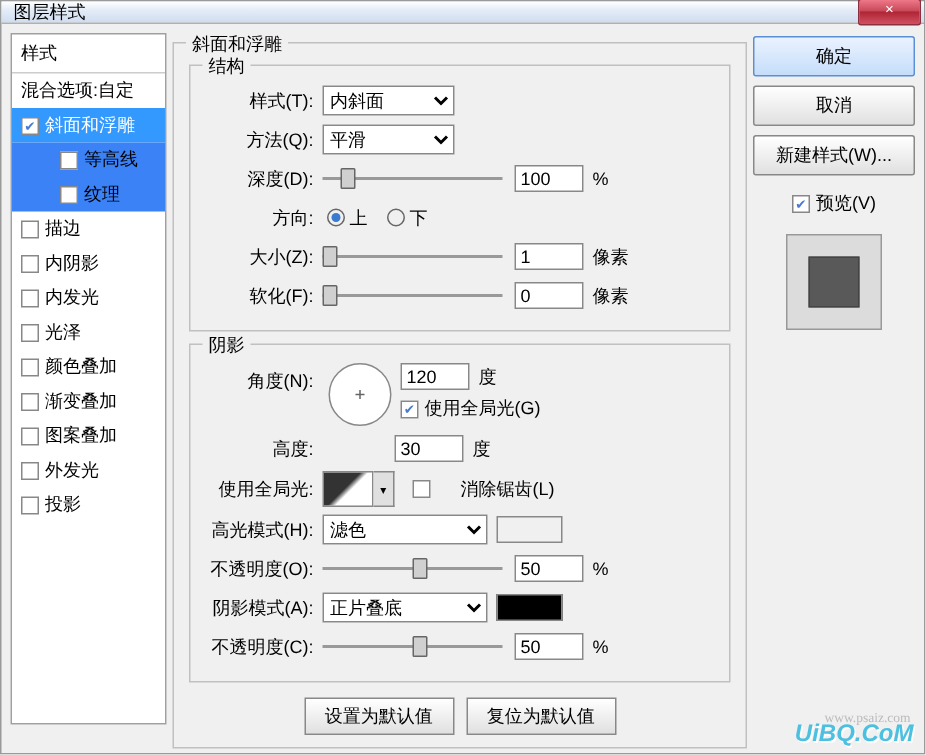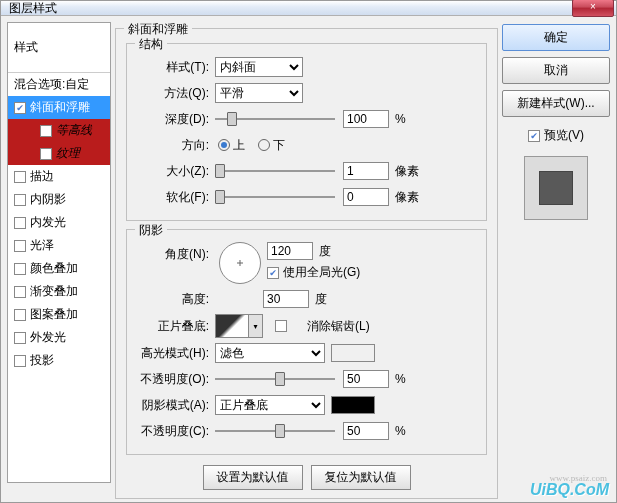--- a/index.html
+++ b/index.html
@@ -6,24 +6,24 @@
 body { background: #f0f0f0; width: 617px; height: 503px; overflow: hidden; }
 
 .dialog { width: 617px; height: 503px; background: #f0f0f0; border: 1px solid #9a9a9a; }
 .titlebar { height: 15px; background: linear-gradient(#fff, #e4ecf7 40%, #d0ddef); display: flex; align-items: center; padding: 0 2px 0 8px; border-bottom: 1px solid #b0b0b0; }
 .titlebar .title { flex: 1; font-size: 12px; }
 .close-btn { width: 42px; height: 18px; background: linear-gradient(#e78 0%, #c84a5a 45%, #b02535 50%, #d05060 100%); border: 1px solid #8a3040; border-radius: 2px; color: #fff; text-align: center; line-height: 14px; cursor: pointer; font-size: 10px; }
 
 .body { display: flex; padding: 6px; height: 473px; gap: 4px; }
 
 .style-list { width: 104px; border: 1px solid #a0a0a0; background: #fff; }
-.style-list .hdr { padding: 16px 6px; border-bottom: 1px solid #ccc; }
+.style-list .hdr { padding: 4px 6px; border-bottom: 1px solid #ccc; }
 .style-list .item { display: flex; align-items: center; padding: 3px 6px; gap: 4px; cursor: pointer; }
 .style-list .item.selected { background: #3399ff; color: #fff; }
-.style-list .item.sub { padding-left: 32px; background: #b91c1c; font-style: italic; }
+.style-list .item.sub { padding-left: 32px; background: #3b82f6; }
 .chk { width: 12px; height: 12px; border: 1px solid #888; background: #fff; display: inline-flex; align-items: center; justify-content: center; font-size: 9px; color: #4a7bd0; }
 .chk.checked::before { content: "✔"; }
 
 .center { flex: 1; display: flex; flex-direction: column; gap: 4px; }
 .group { border: 1px solid #c0c0c0; padding: 8px 10px; position: relative; margin-top: 6px; }
 .group-title { position: absolute; top: -8px; left: 8px; background: #f0f0f0; padding: 0 4px; }
 .row { display: flex; align-items: center; margin: 4px 0; min-height: 22px; }
 .lbl { width: 78px; text-align: right; padding-right: 6px; }
 select { width: 88px; height: 20px; border: 1px solid #888; background: #fff; font-size: 12px; }
 .slider { flex: 1; max-width: 120px; height: 18px; position: relative; margin-right: 8px; }
@@ -193,21 +193,21 @@
               </div>
             </div>
           </div>
           <div class="row">
             <span class="lbl">高度:</span>
             <span style="width:48px;"></span>
             <input class="num-input" value="30" style="">
             <span class="unit">度</span>
           </div>
           <div class="row">
-            <span class="lbl">正片叠底:</span>
+            <span class="lbl">使用全局光:</span>
             <span class="contour-swatch"></span>
               <span class="dropdown-arrow">▾</span>
             <span style="width:12px;"></span>
             <span class="chk"></span>
             <span style="margin-left:20px;">消除锯齿(L)</span>
           </div>
 
           <div class="row">
             <span class="lbl">高光模式(H):</span>
             <select style="width:110px;"><option>滤色</option></select>

